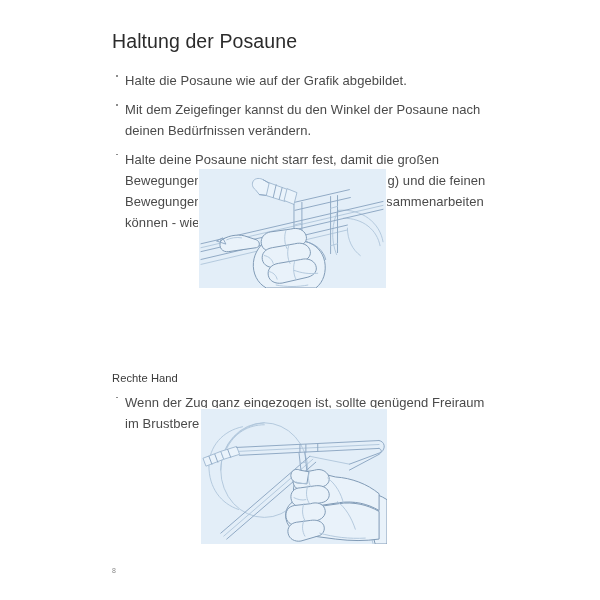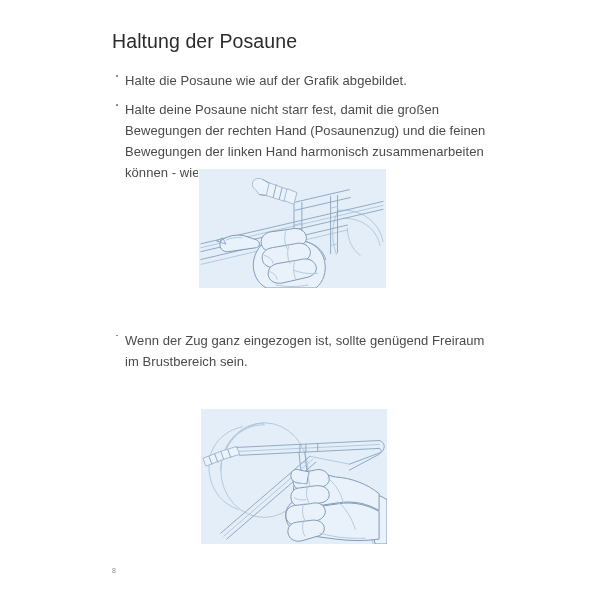--- a/index.html
+++ b/index.html
@@ -153,30 +153,32 @@
     <h1 class="page-title">Haltung der Posaune</h1>
 
 
     <ul class="bullets">
       <li class="bullet">
         <span class="dot"></span>
         <span>Halte die Posaune wie auf der Grafik abgebildet.</span>
       </li>
       <li class="bullet">
         <span class="dot"></span>
+        <span>Mit dem Zeigefinger kannst du den Winkel der Posaune nach deinen Bedürfnissen verändern.</span>
       </li>
       <li class="bullet">
         <span class="dot"></span>
         <span>Halte deine Posaune nicht starr fest, damit die großen Bewegungen der rechten Hand (Posaunenzug) und die feinen Bewegungen der linken Hand harmonisch zusammenarbeiten können - wie bei einem Mobile.</span>
       </li>
     </ul>
 
     <div class="section-gap"></div>
     <div style="height:114px"></div>
 
+    <h2 class="section-heading">Rechte Hand</h2>
 
     <ul class="bullets">
       <li class="bullet">
         <span class="dot"></span>
       </li>
       <li class="bullet">
         <span class="dot"></span>
       </li>
       <li class="bullet">
         <span class="dot"></span>

